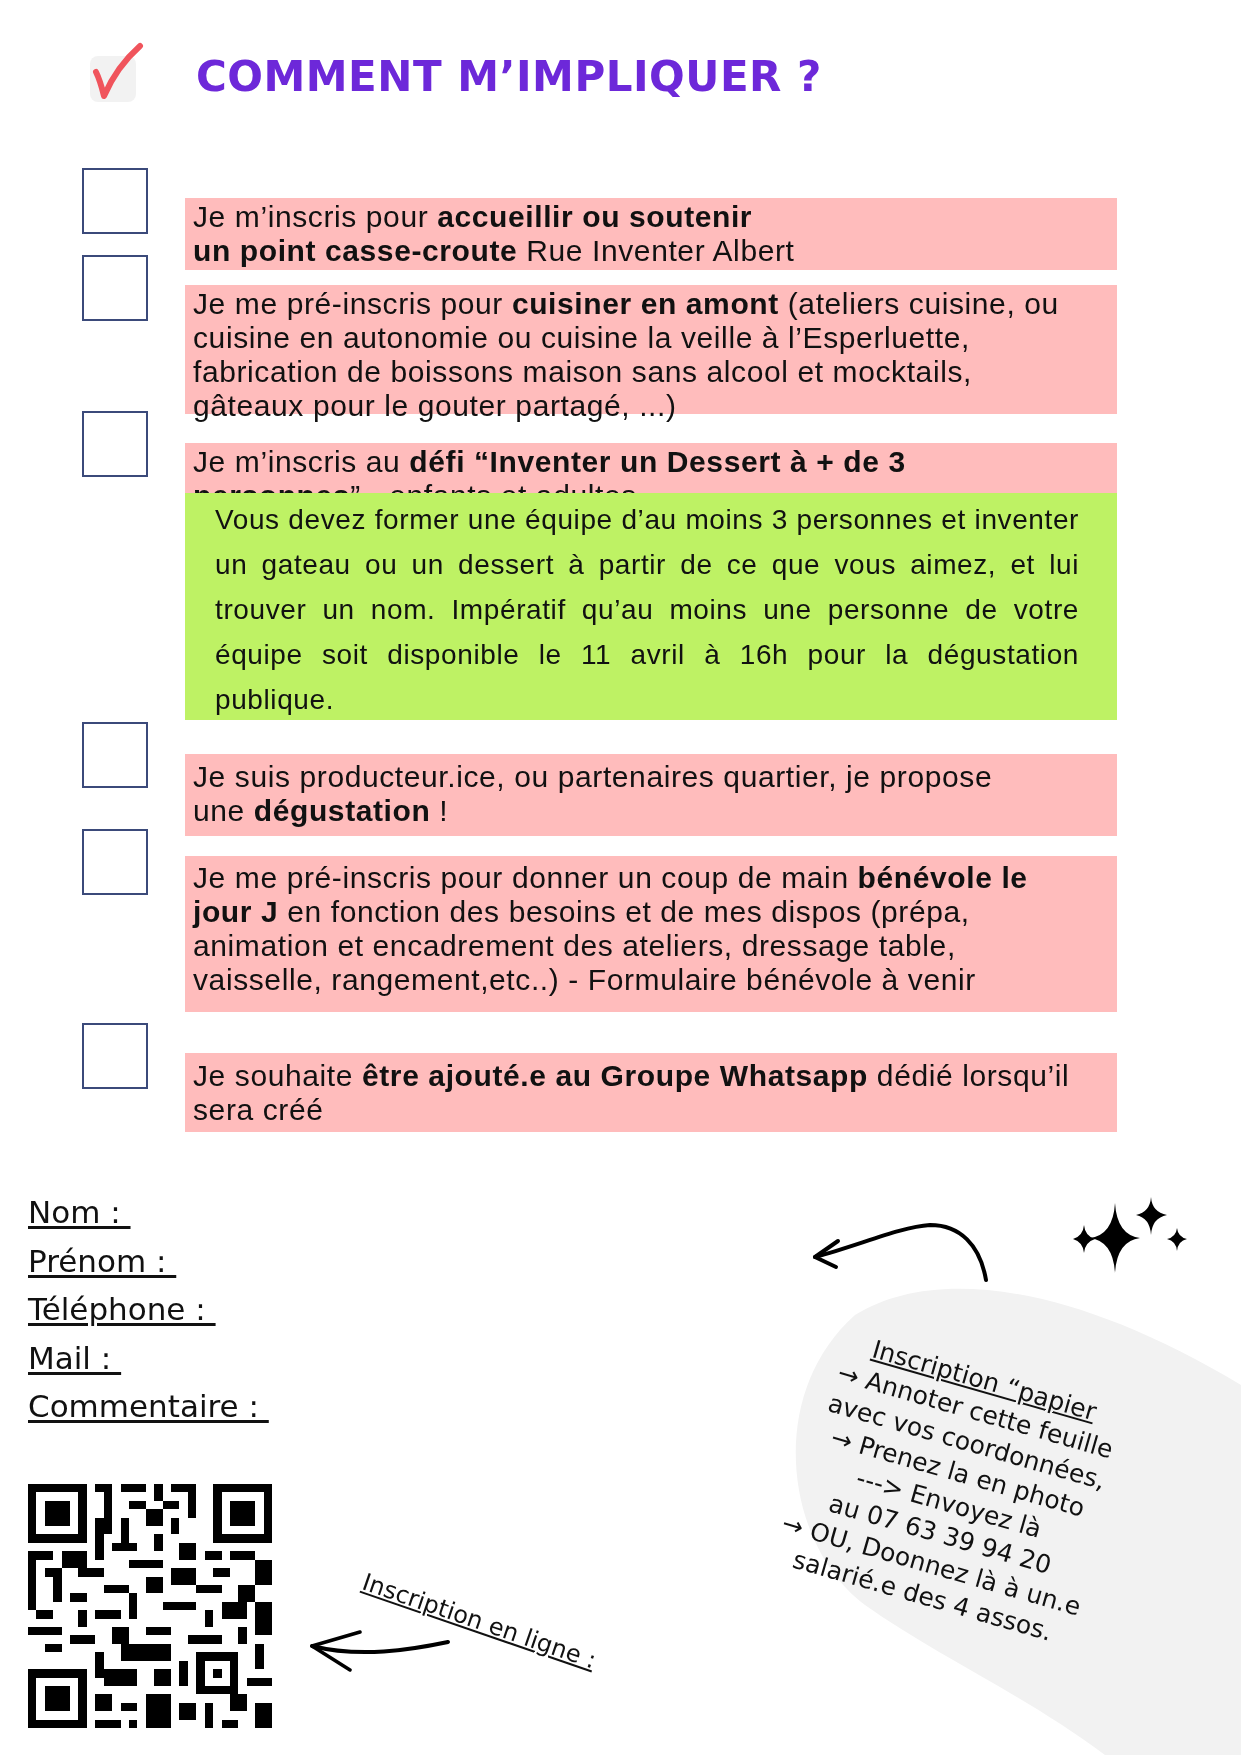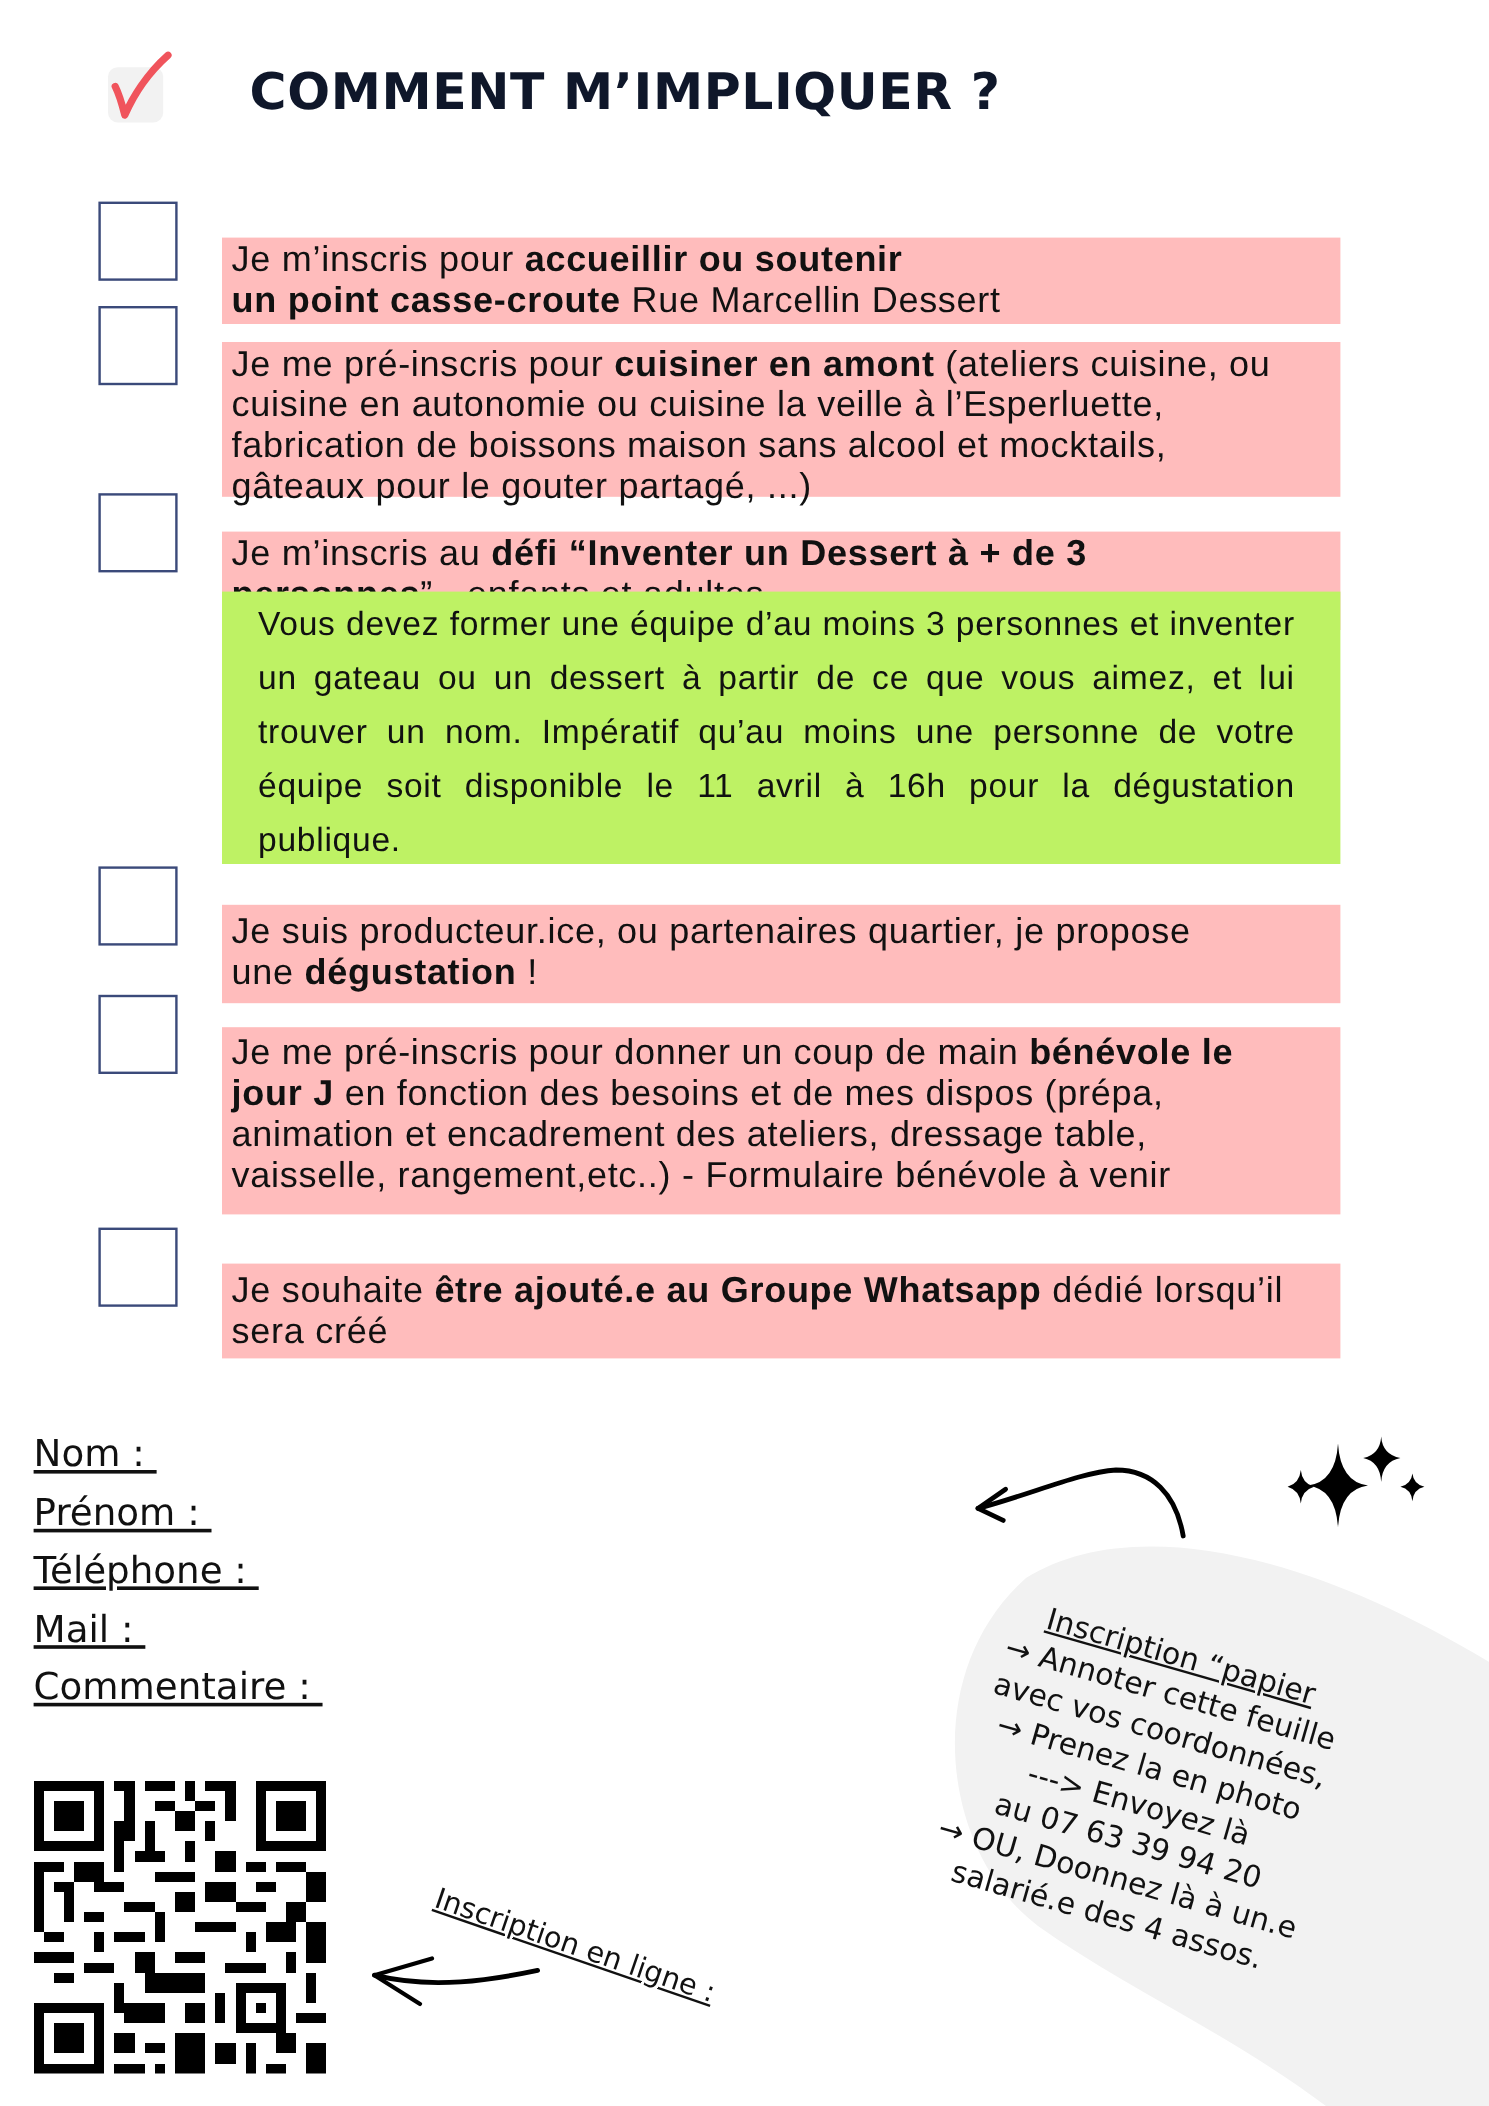--- a/index.html
+++ b/index.html
@@ -1,21 +1,21 @@
 <!DOCTYPE html>
 <html><head>
 <meta charset="utf-8">
 <style>
   html, body { margin:0; padding:0; background:#ffffff; }
   body { width:1241px; height:1755px; position:relative; overflow:hidden;
          font-family:"DejaVu Sans", "Liberation Sans", sans-serif; color:#111; }
   .header-icon { position:absolute; left:88px; top:42px; width:52px; height:62px; }
   .header-icon .bg { position:absolute; left:2px; top:14px; width:46px; height:46px; background:#f2f2f2; border-radius:8px; }
-  .page-title { position:absolute; left:208px; top:52px; font-size:42px; font-weight:bold; letter-spacing:0.5px; margin:0;
-                font-family:"DejaVu Sans", sans-serif; color:#0f172a; }
+  .page-title { position:absolute; left:196px; top:52px; font-size:42px; font-weight:bold; letter-spacing:0.5px; margin:0;
+                font-family:"DejaVu Sans", sans-serif; color:#6d28d9; }
   .row { position:absolute; left:82px; width:1035px; }
   .checkbox { position:absolute; left:0; top:2px; width:66px; height:66px; border:2px solid #3b4a7a; background:#fff; box-sizing:border-box; cursor:pointer; }
   .box { position:absolute; left:103px; right:0; background:#ffbcbc; padding:0 8px; box-sizing:border-box;
          font-family:"Liberation Sans", "DejaVu Sans", sans-serif; font-size:30px; line-height:34px; color:#111; letter-spacing:0.6px;margin-top:32px; }
   .box b { font-weight:bold; }
   .desc { position:absolute; left:103px; right:0; background:#bef264; padding:0 38px 0 30px; box-sizing:border-box;
           font-family:"Liberation Sans", sans-serif; font-size:28px; line-height:45px; text-align:justify; letter-spacing:0.6px; color:#111; }
   .contact { position:absolute; left:28px; top:1188px; font-family:"DejaVu Sans", sans-serif; font-size:31px; line-height:48.5px; }
   .contact div { text-decoration:underline; text-underline-offset:3px; white-space:pre; }
   .blob { position:absolute; left:775px; top:1275px; }
@@ -34,21 +34,21 @@
   <div class="bg"></div>
   <svg class="abs" style="left:0;top:0" width="56" height="64" viewBox="0 0 56 64">
     <path d="M8 30 C12 38 14 46 16 54 C22 40 34 20 52 4" fill="none" stroke="#f0545c" stroke-width="6" stroke-linecap="round" stroke-linejoin="round"></path>
   </svg>
 </div>
 <h1 class="page-title">COMMENT M’IMPLIQUER ?</h1>
 
 <div class="row" style="top:166px;">
   <div class="checkbox"></div>
   <div class="box" style="top:0; height:72px; padding-top:2px;">
-    <span>Je m’inscris pour </span><b>accueillir ou soutenir</b><br><b>un point casse-croute</b><span> Rue Marcellin Dessert</span>
+    <span>Je m’inscris pour </span><b>accueillir ou soutenir</b><br><b>un point casse-croute</b><span> Rue Inventer Albert</span>
   </div>
 </div>
 
 <div class="row" style="top:253px;">
   <div class="checkbox" style="top:2px;"></div>
   <div class="box" style="top:0; height:129px; padding-top:2px; padding-right:40px;">
     <span>Je me pré-inscris pour </span><b>cuisiner en amont</b><span> (ateliers cuisine, ou cuisine en autonomie ou cuisine la veille à l’Esperluette, fabrication de boissons maison sans alcool et mocktails, gâteaux pour le gouter partagé, ...)</span>
   </div>
 </div>
 

